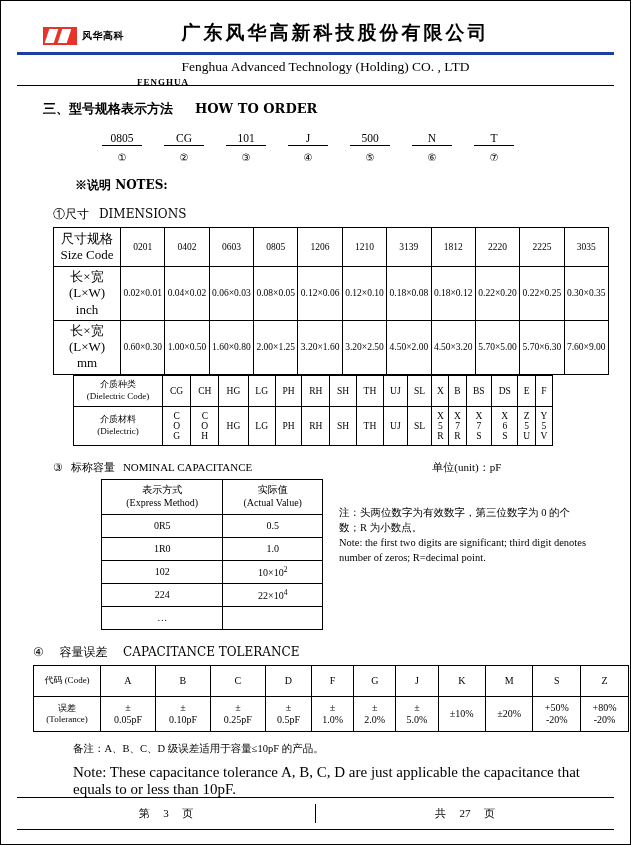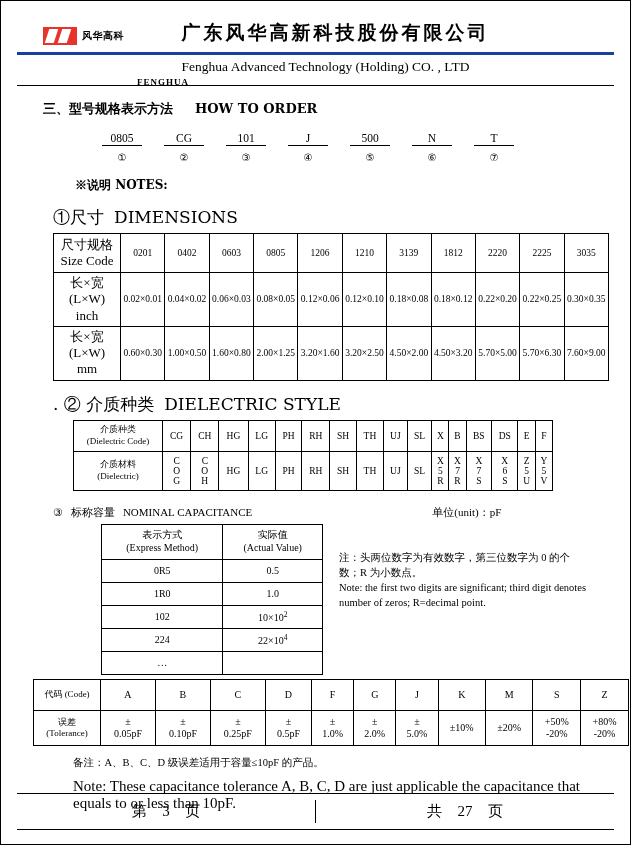--- a/index.html
+++ b/index.html
@@ -146,21 +146,21 @@
   .notes-head {
     margin: 14px 0 0 58px;
     font-family: "DejaVu Serif", serif;
     font-size: 12px;
     font-weight: bold;
   }
 
   
   .sub-head {
     margin: 12px 0 4px 36px;
-    font-size: 17px;
+    font-size: 12px;
     font-family: "DejaVu Serif", serif;
   }
   .sub-head .en { margin-left: 10px; }
 
   table {
     border-collapse: collapse;
     font-size: 9.5px;
   }
   table td, table th {
     border: 1px solid #000;
@@ -241,21 +241,21 @@
   .footer {
     position: absolute;
     left: 16px;
     right: 16px;
     bottom: 14px;
   }
   .footer-rule { border-top: 1px solid #000; }
   .footer-row {
     display: flex;
     margin-top: 6px;
-    font-size: 15px;
+    font-size: 11px;
   }
   .footer-left {
     flex: 1;
     text-align: center;
     border-right: 1px solid #000;
     padding: 2px 0;
   }
   .footer-right {
     flex: 1;
     text-align: center;
@@ -357,23 +357,20 @@
             <td>4.50×2.00</td>
             <td>4.50×3.20</td>
             <td>5.70×5.00</td>
             <td>5.70×6.30</td>
             <td>7.60×9.00</td>
           </tr>
         </tbody>
     </table>
   </div>
 
-  <div class="sub-head">
-    <span>. ② 介质种类</span><span class="en">DIELECTRIC STYLE</span>
-  </div>
   <div class="di-wrap">
     <table class="di-table">
       <tbody id="di-body">
           <tr>
             <td class="rowhead">介质种类<br>(Dielectric Code)</td>
             <td>CG</td>
             <td>CH</td>
             <td>HG</td>
             <td>LG</td>
             <td>PH</td>
@@ -448,20 +445,27 @@
             <td></td>
           </tr>
         </tbody>
     </table>
     <div class="nc-note">
       <div>注：头两位数字为有效数字，第三位数字为 0 的个数；R 为小数点。</div>
       <div>Note: the first two digits are significant; third digit denotes number of zeros; R=decimal point.</div>
     </div>
   </div>
 
+  <div class="sub-head" style="margin-left:16px;margin-top:14px;">
+    <span>④</span>
+    <span class="sp"></span>
+    <span>容量误差</span>
+    <span class="sp"></span>
+    <span>CAPACITANCE TOLERANCE</span>
+  </div>
   <div class="tol-wrap">
     <table class="tol-table">
       <tbody id="tol-body">
           <tr>
             <td class="rowhead">代码 (Code)</td>
             <td>A</td>
             <td>B</td>
             <td>C</td>
             <td>D</td>
             <td>F</td>

